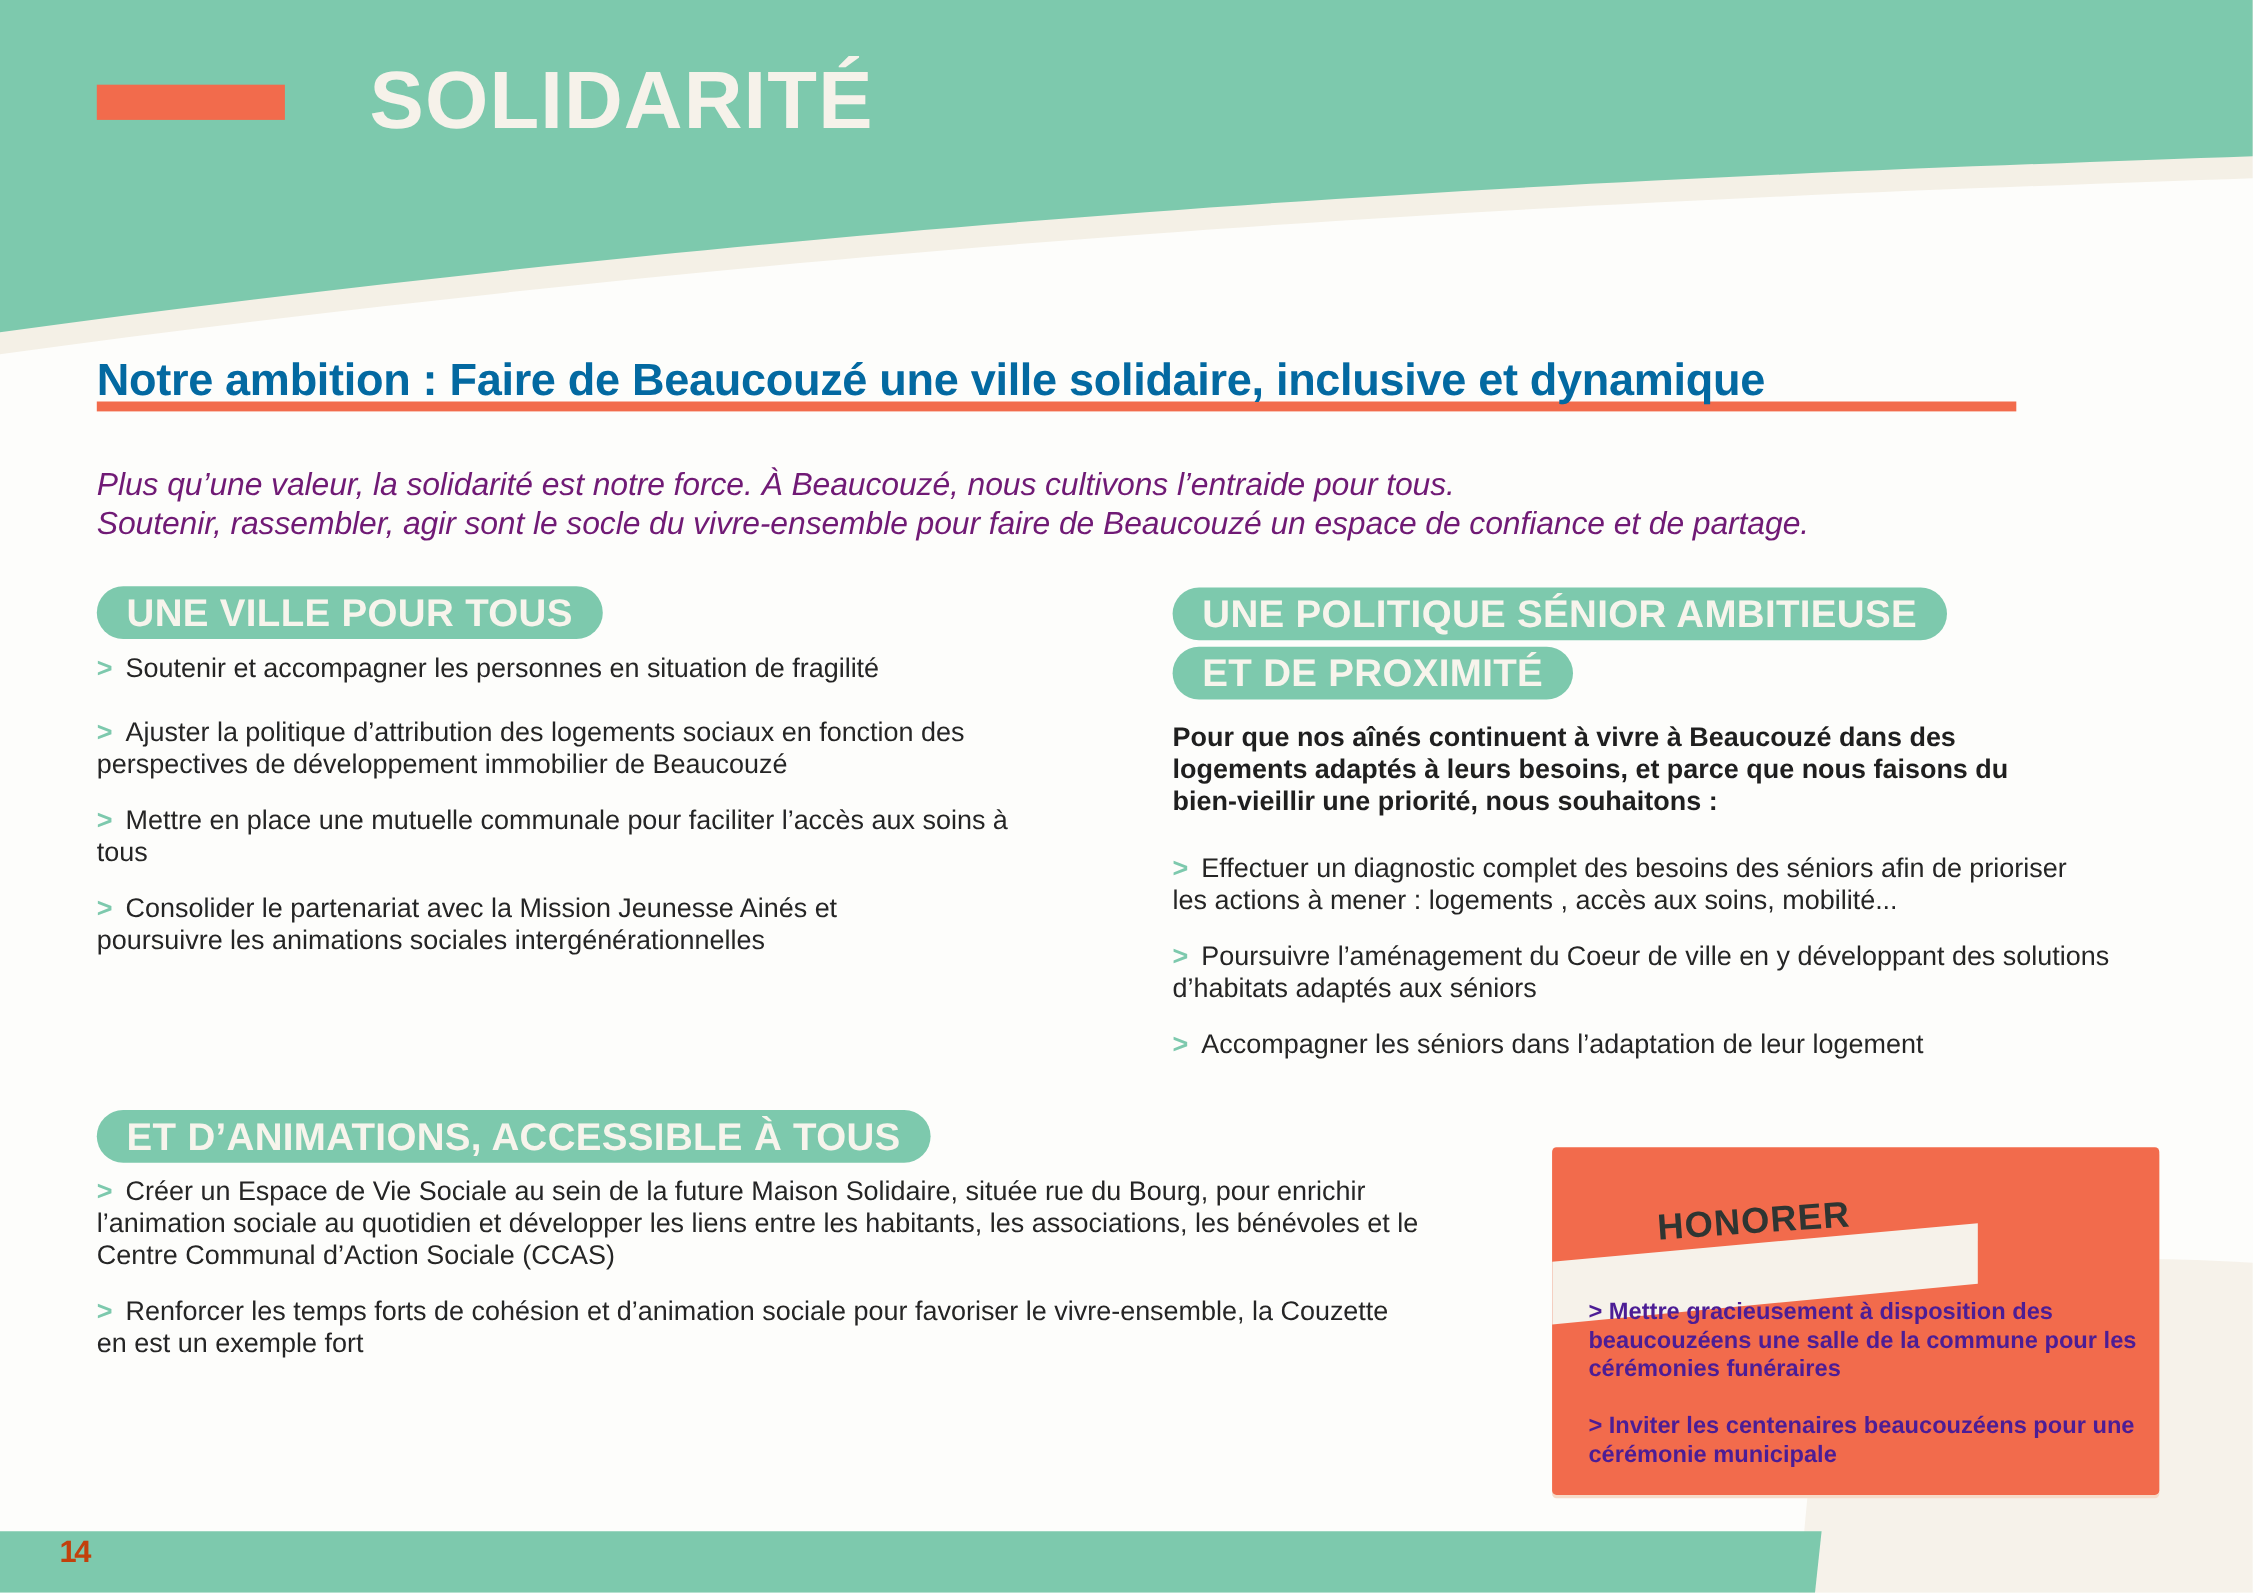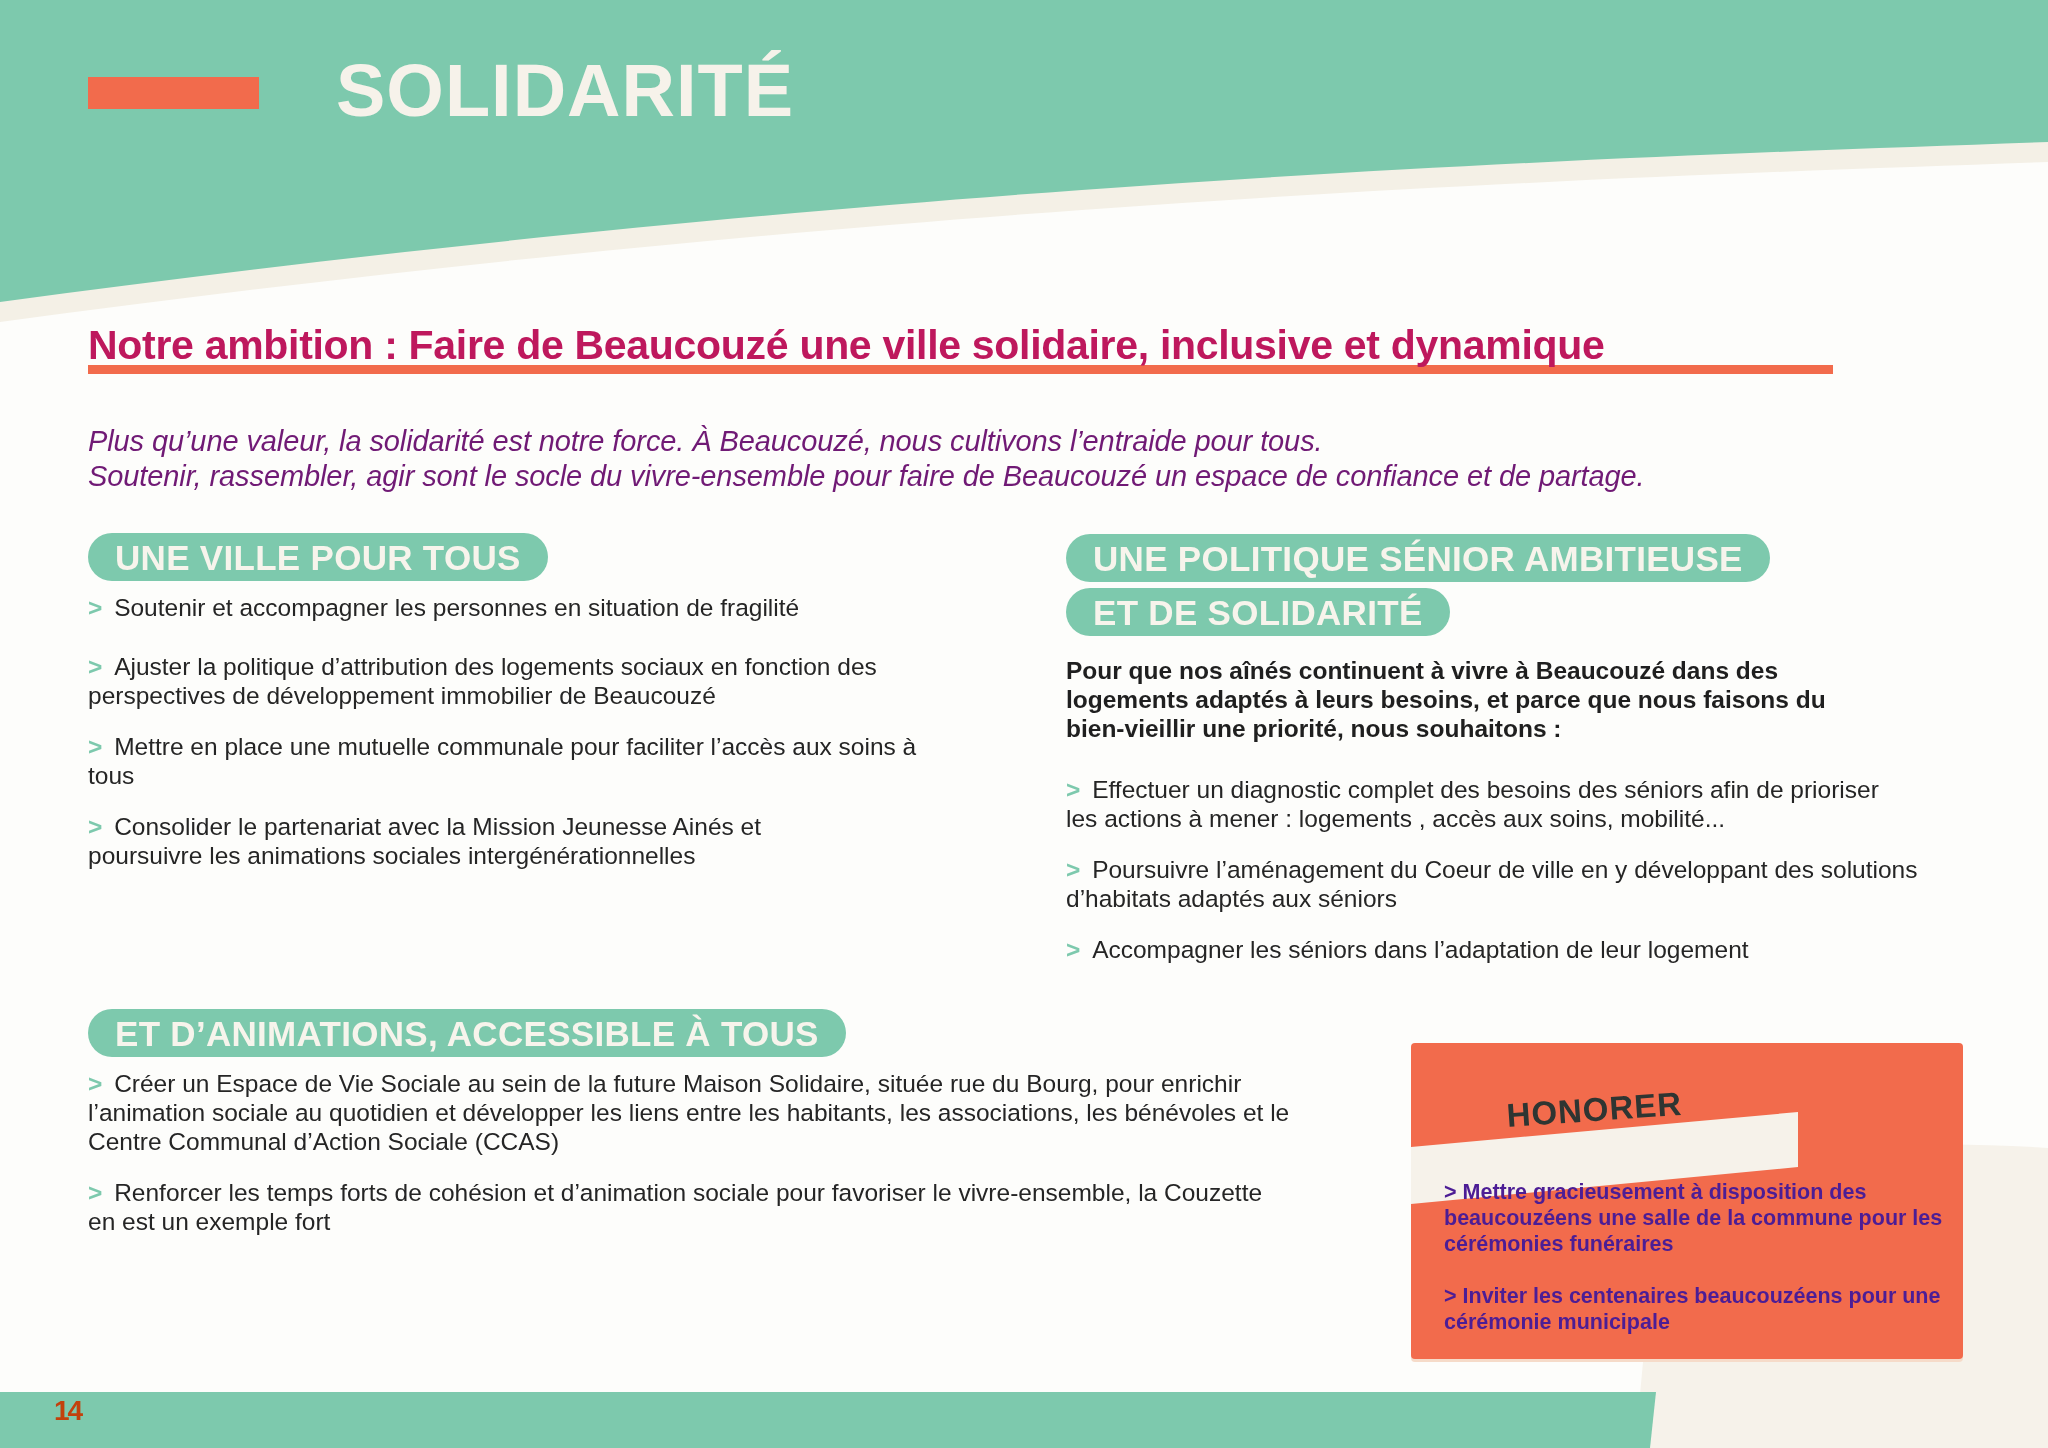--- a/index.html
+++ b/index.html
@@ -14,21 +14,21 @@
 
   .title-bar {
     left: 88px; top: 77px; width: 171px; height: 32px; background: #f26b4c;
   }
   .page-title {
     left: 336px; top: 48px; font-size: 74px; font-weight: 700; color: #f6f2ea;
     letter-spacing: 1px; margin: 0;
   }
 
   .ambition {
-    left: 88px; top: 322px; font-size: 41px; font-weight: 700; color: #be185d;
+    left: 88px; top: 322px; font-size: 41px; font-weight: 700; color: #0369a1;
     margin: 0; padding-bottom: 2px; letter-spacing: -0.3px;
   }
   .ambition-underline {
     left: 88px; top: 365px; width: 1745px; height: 9px; background: #f26b4c;
   }
   .intro {
     left: 88px; top: 424px; font-size: 29px; font-style: italic; color: #701a75;
     line-height: 35px; letter-spacing: -0.1px;
   }
   .intro p { margin: 0; }
@@ -105,21 +105,21 @@
     <p class="bullet" style="margin-bottom:30px;"><span class="chev">&gt; </span><span>Soutenir et accompagner les personnes en situation de fragilité</span></p>
     <p class="bullet" style="width:880px;"><span class="chev">&gt; </span><span>Ajuster la politique d’attribution des logements sociaux en fonction des perspectives de développement immobilier de Beaucouzé</span></p>
     <p class="bullet" style="width:880px;"><span class="chev">&gt; </span><span>Mettre en place une mutuelle communale pour faciliter l’accès aux soins à tous</span></p>
     <p class="bullet" style="width:760px;"><span class="chev">&gt; </span><span>Consolider le partenariat avec la Mission Jeunesse Ainés et poursuivre les animations sociales intergénérationnelles</span></p>
   </div>
 </div>
 
 <div class="abs" style="left:1066px; top:534px; width:880px;">
   <div class="pill-stack">
     <span class="pill">UNE POLITIQUE SÉNIOR AMBITIEUSE</span>
-    <span class="pill">ET DE SOLIDARITÉ</span>
+    <span class="pill">ET DE PROXIMITÉ</span>
   </div>
   <p class="lead" style="margin-top:20px; width:790px;">Pour que nos aînés continuent à vivre à Beaucouzé dans des logements adaptés à leurs besoins, et parce que nous faisons du bien-vieillir une priorité, nous souhaitons :</p>
   <div class="bullets" style="margin-top:32px;">
     <p class="bullet" style="width:840px;"><span class="chev">&gt; </span><span>Effectuer un diagnostic complet des besoins des séniors afin de prioriser les actions à mener : logements , accès aux soins, mobilité...</span></p>
     <p class="bullet" style="width:880px;"><span class="chev">&gt; </span><span>Poursuivre l’aménagement du Coeur de ville en y développant des solutions d’habitats adaptés aux séniors</span></p>
     <p class="bullet"><span class="chev">&gt; </span><span>Accompagner les séniors dans l’adaptation de leur logement</span></p>
   </div>
 </div>
 
 <div class="abs" style="left:88px; top:1009px; width:1250px;">

